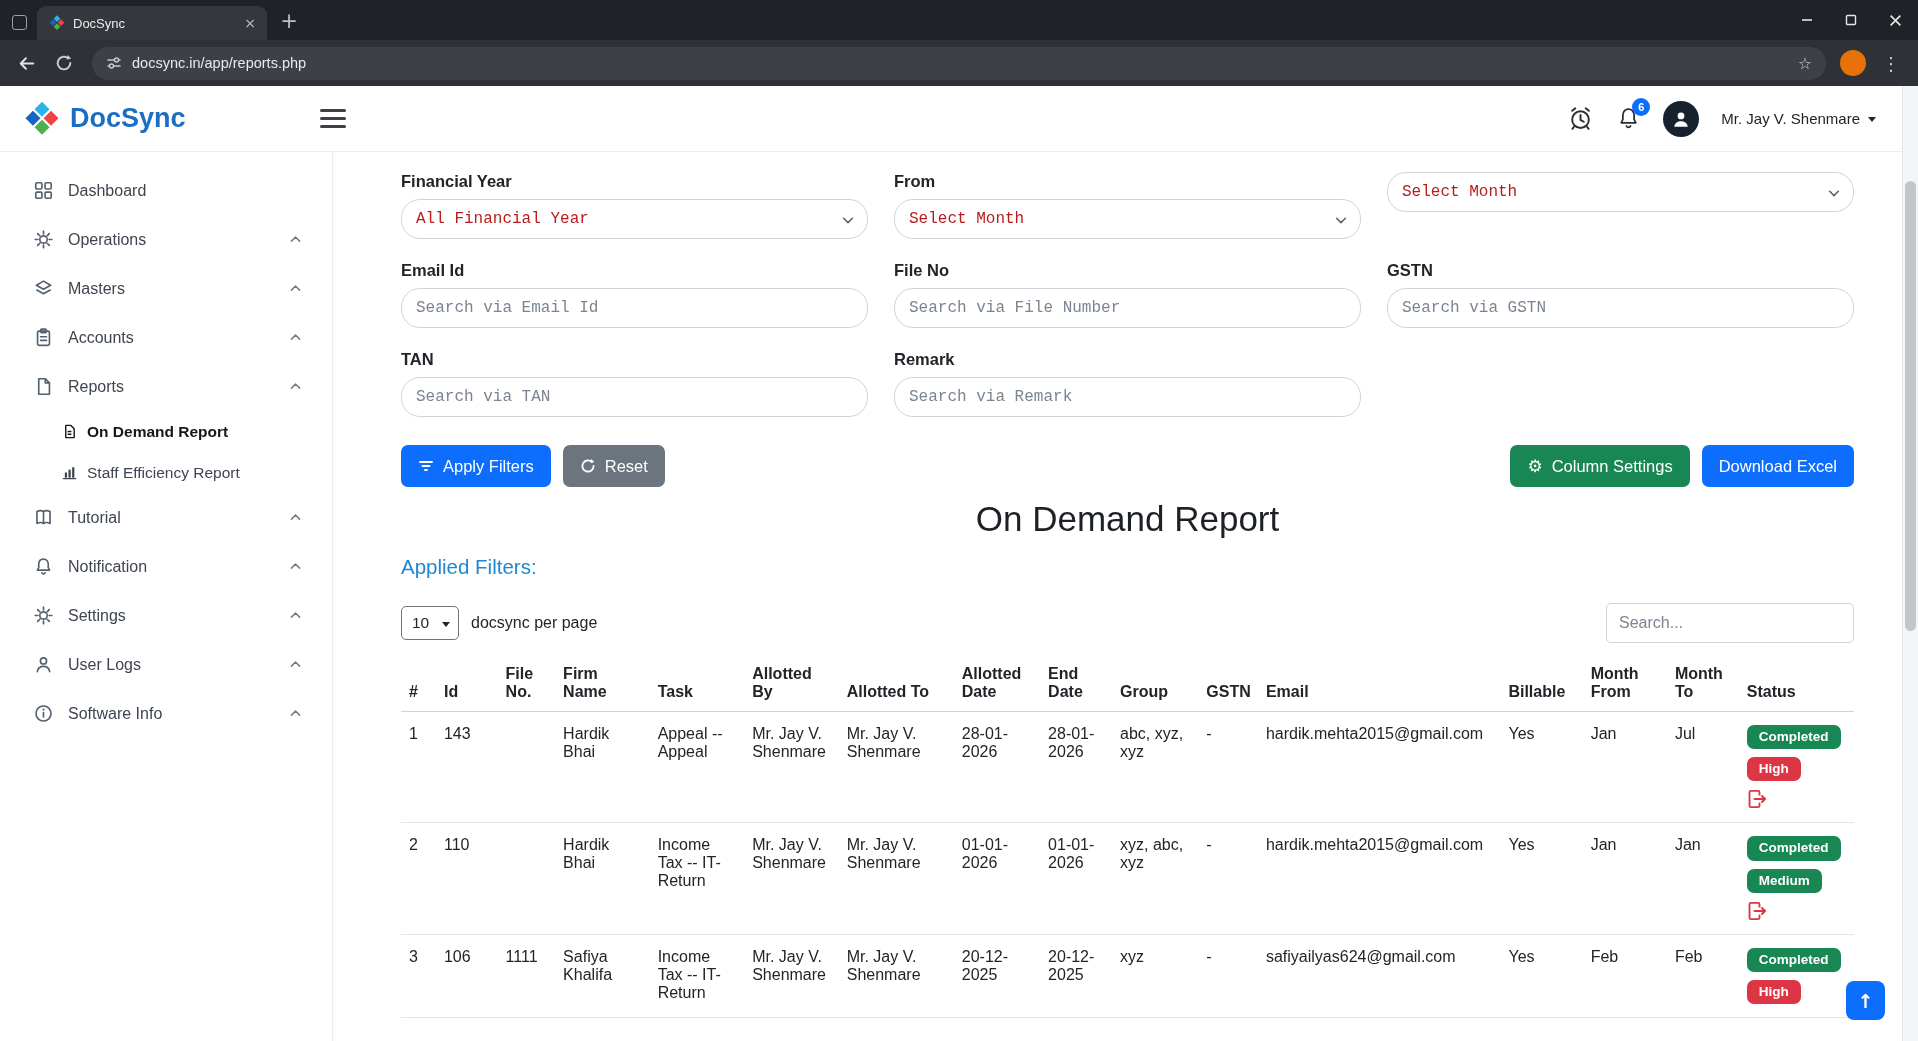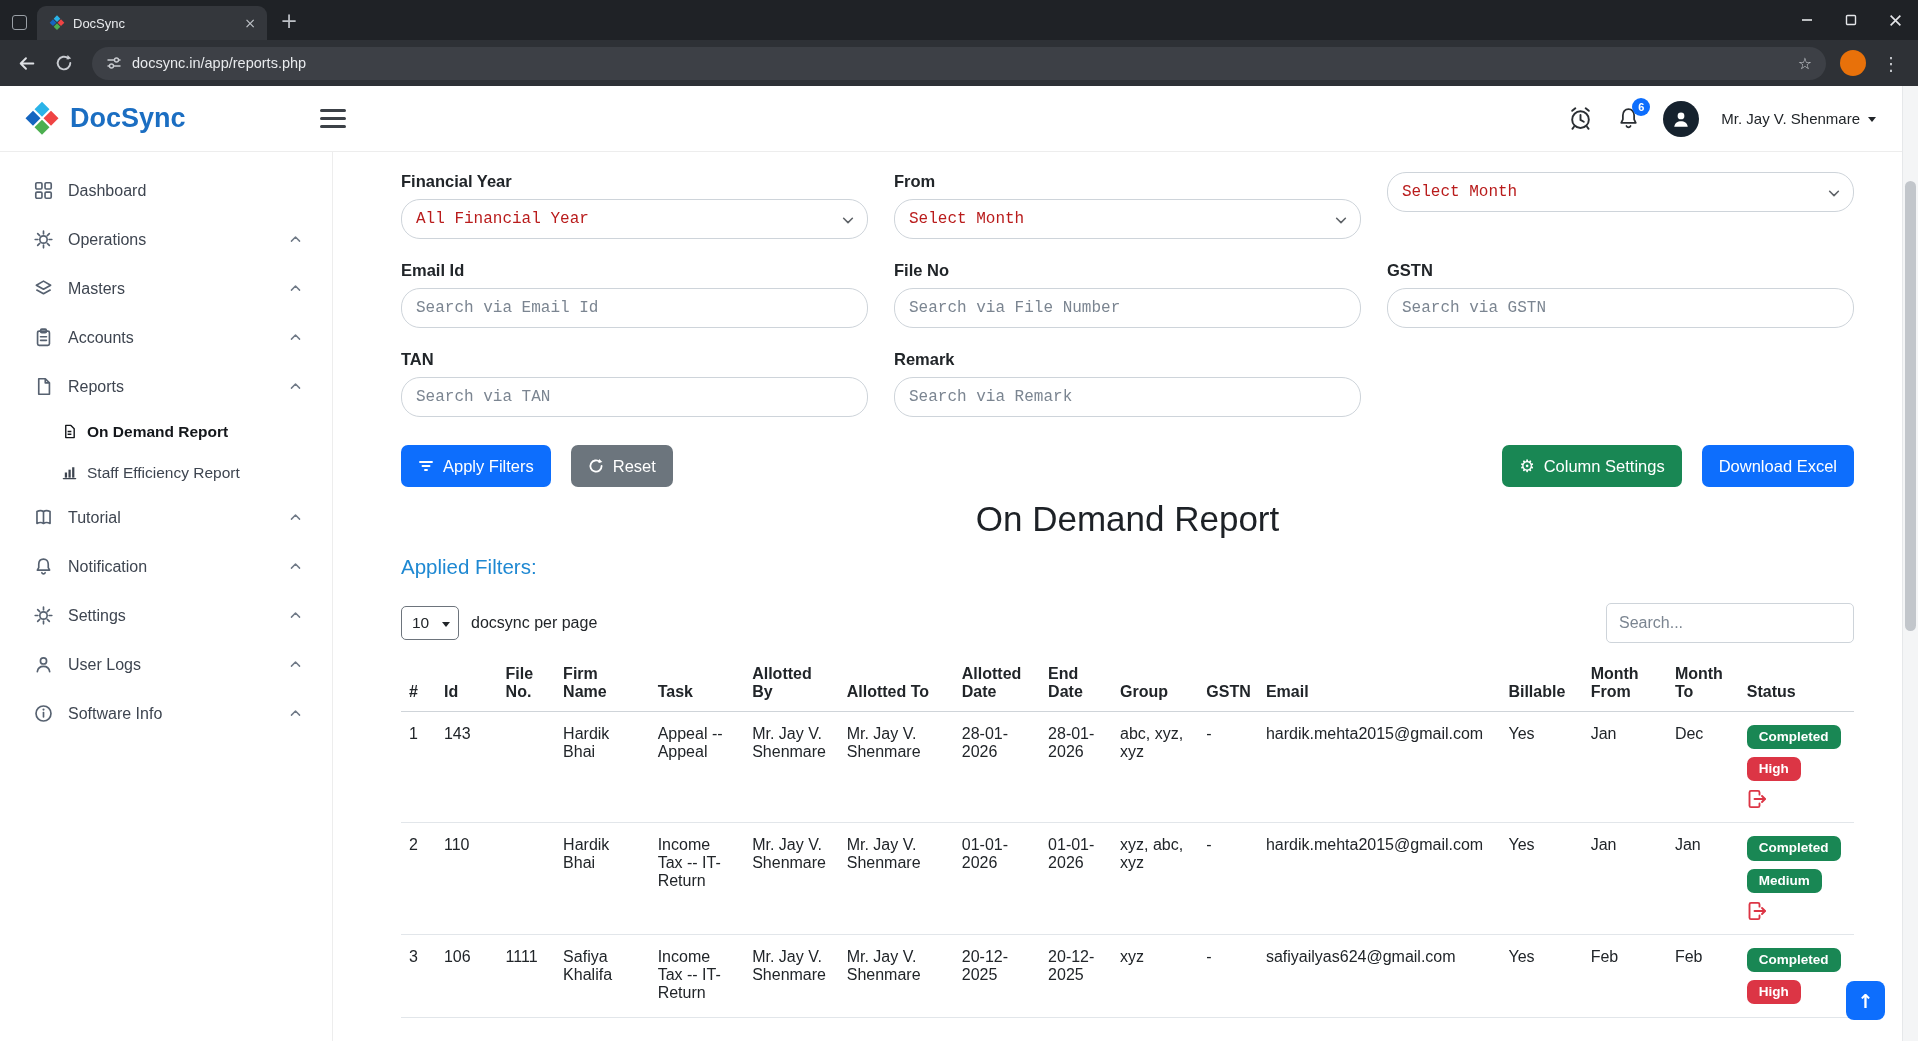--- a/index.html
+++ b/index.html
@@ -56,21 +56,21 @@
   
   .content{flex:1;padding:20px 64px 10px 68px;overflow:hidden;position:relative}
   .filter-grid{display:grid;grid-template-columns:repeat(3,1fr);column-gap:26px;row-gap:22px}
   .f-label{display:block;font-size:16.5px;font-weight:700;margin-bottom:8px}
   .control{width:100%;height:40px;border:1px solid #ced4da;border-radius:19px;background:#fff;font-size:16px;color:#b91c1c;padding:0 14px;display:flex;align-items:center;position:relative;font-family:Liberation Mono, monospace}
   input.control{outline:none}
   input.control::placeholder{color:#7b8591}
   .select{cursor:pointer}
   .select .val{flex:1}
   .sel-chev{position:absolute;right:12px;top:13px}
-  .actions{display:flex;align-items:flex-start;gap:20px;margin-top:28px}
+  .actions{display:flex;align-items:flex-start;gap:12px;margin-top:28px}
   .btn{height:42px;border:none;border-radius:7px;color:#fff;font-size:16.5px;display:inline-flex;align-items:center;gap:9px;padding:0 17px;font-family:inherit;cursor:pointer}
   .btn-apply{background:#0d6efd}
   .btn-reset{background:#6c757d}
   .btn-colset{background:#198754;margin-left:auto}
   .btn-excel{background:#0d6efd}
   .gear-glyph{font-size:17px}
   .report-title{margin-top:12px;text-align:center;font-size:35px;font-weight:500;color:#1d2126}
   .applied-heading{margin-top:16px;font-size:20.5px;font-weight:500;color:#1e88d2}
   .applied-line{margin-top:11px;text-align:center;font-size:16.5px}
   .table-controls{margin-top:24px;display:flex;align-items:center}
@@ -514,21 +514,21 @@
             <td>Appeal -- Appeal</td>
             <td>Mr. Jay V. Shenmare</td>
             <td>Mr. Jay V. Shenmare</td>
             <td>28-01-2026</td>
             <td>28-01-2026</td>
             <td>abc, xyz, xyz</td>
             <td>-</td>
             <td>hardik.mehta2015@gmail.com</td>
             <td>Yes</td>
             <td>Jan</td>
-            <td>Dec</td>
+            <td>Jul</td>
             <td>
               <div class="status-stack">
                 <span class="badge badge-success">Completed</span>
                 <span class="badge badge-danger">High</span>
                 <span class="export">
                     <svg width="20" height="20" viewBox="0 0 16 16" fill="none" stroke="#dc3545" stroke-width="1.5" stroke-linecap="round" stroke-linejoin="round">
                       <path d="M10 11.5v1.8c0 .7-.5 1.2-1.2 1.2H3.2c-.7 0-1.2-.5-1.2-1.2V2.7c0-.7.5-1.2 1.2-1.2h5.6c.7 0 1.2.5 1.2 1.2v1.8"></path>
                       <path d="M6 8h8.3"></path>
                       <path d="M12 5.6L14.4 8 12 10.4"></path>
                     </svg>

